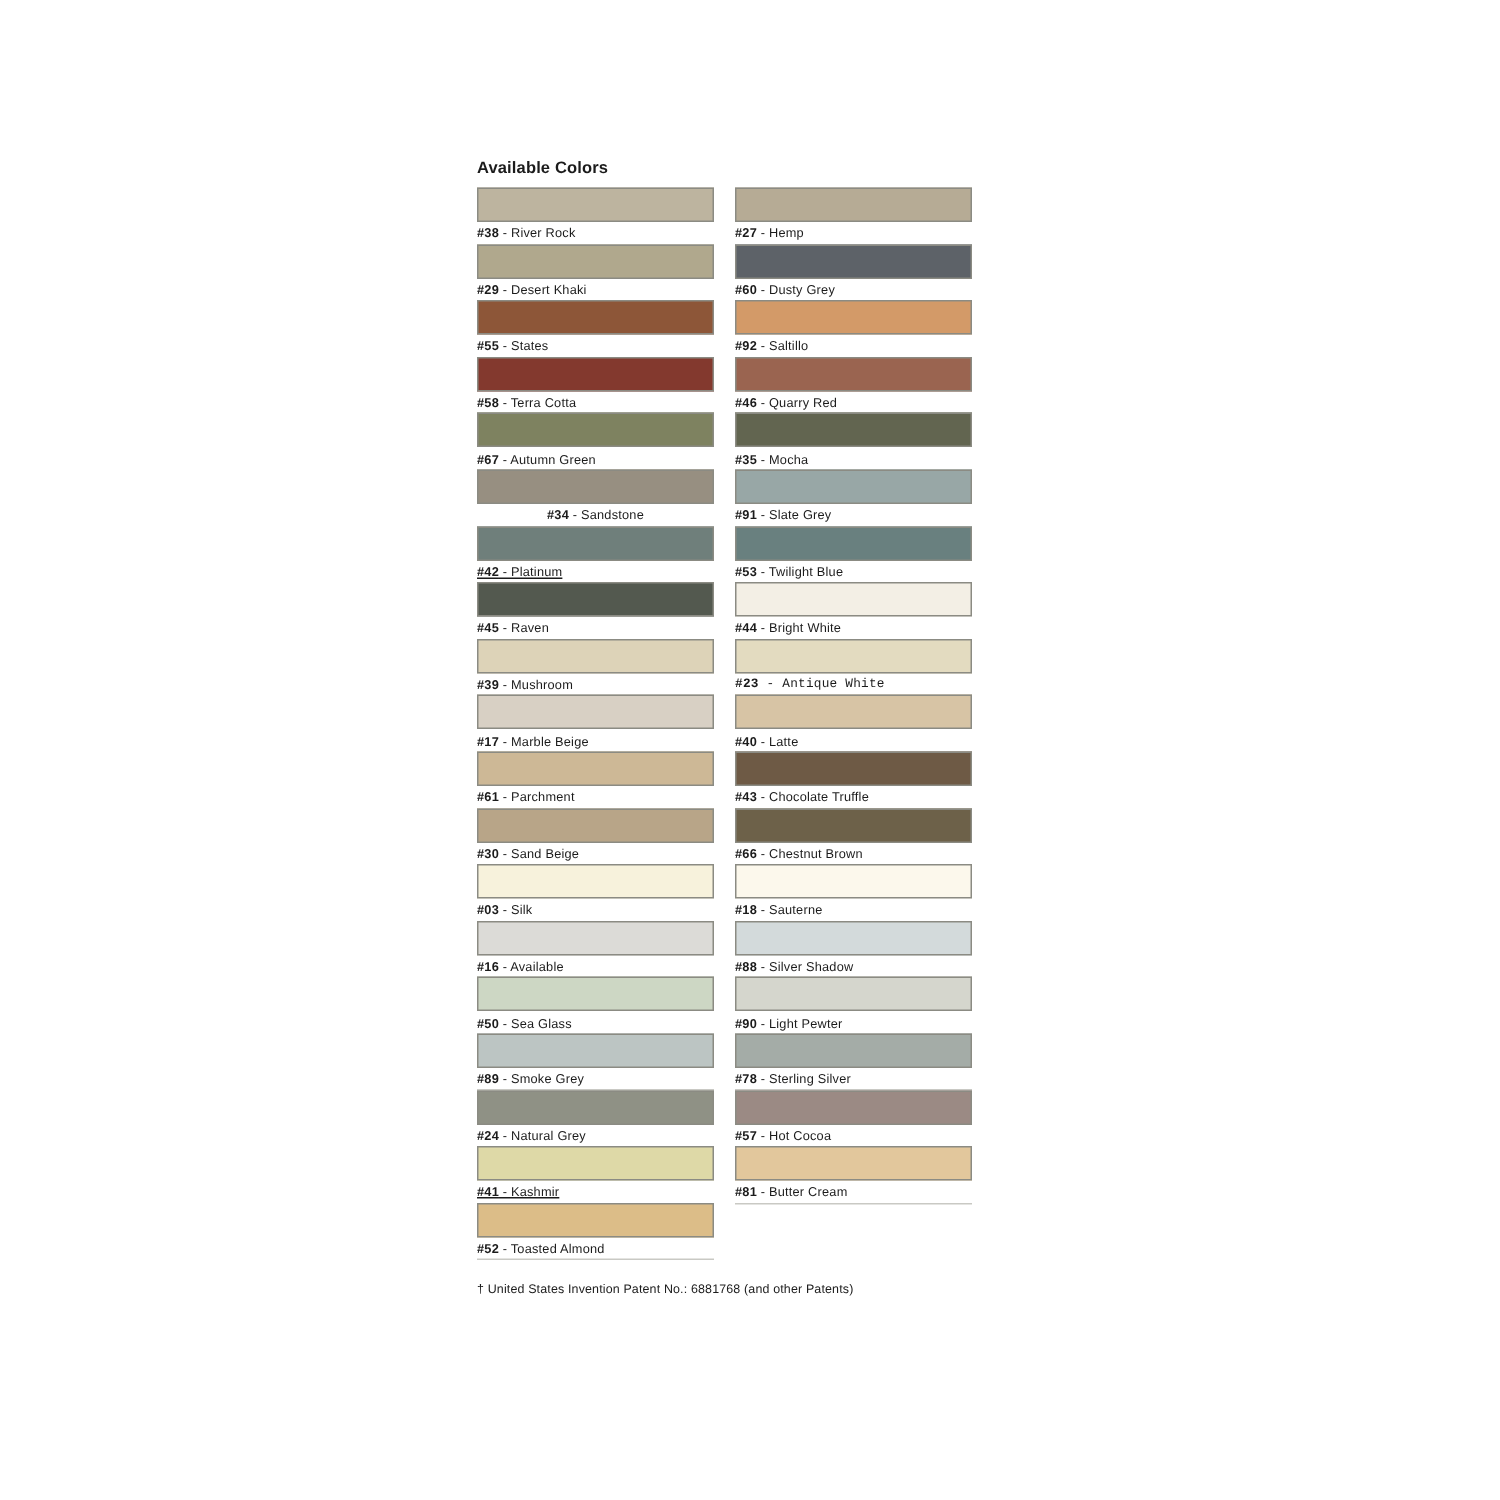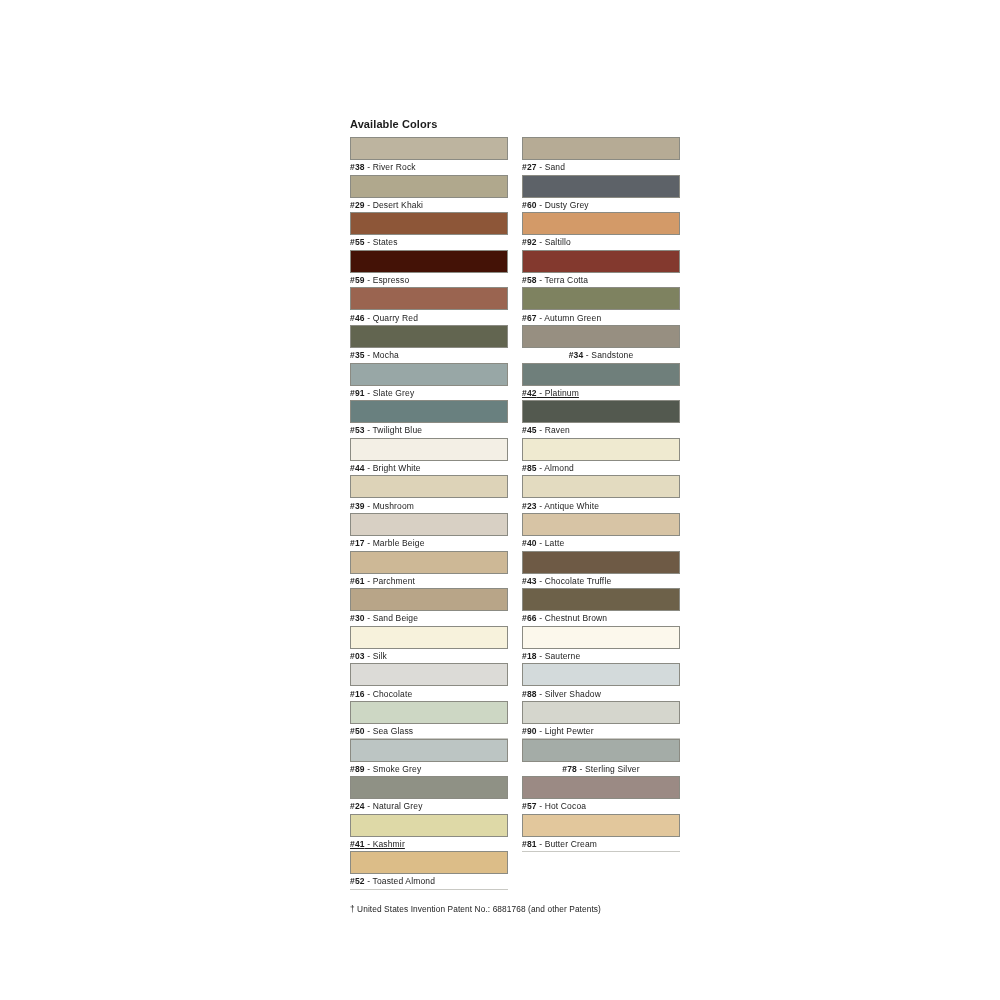--- a/index.html
+++ b/index.html
@@ -12,23 +12,22 @@
     width: 1000px;
     height: 1000px;
     font-family: "Liberation Sans", "DejaVu Sans", sans-serif;
     position: relative;
     overflow: hidden;
   }
 
   #chart-root {
     position: absolute;
     left: 318px;
-    top: 118px;
+    top: 106px;
     width: 330px;
-    margin-left: 32px;
   }
 
   #chart-title {
     font-size: 11px;
     font-weight: bold;
     color: #1b1b1b;
     letter-spacing: 0.1px;
     margin: 0 0 7px 0;
     line-height: 12px;
   }
@@ -83,43 +82,39 @@
 
   <h1 id="chart-title">Available Colors</h1>
 
   <div id="swatch-grid">
       <div class="swatch-cell">
         <div class="swatch-chip" title="#38 - River Rock" style="background: rgb(189, 180, 159); border-color: rgb(139, 139, 131);"></div>
         <div class="swatch-label" style="border-bottom-color: rgb(201, 201, 196);"><span class="code">#38</span><span> - River Rock</span></div>
       </div>
       <div class="swatch-cell">
         <div class="swatch-chip" title="#27 - Hemp" style="background: rgb(182, 171, 149); border-color: rgb(139, 139, 131);"></div>
-        <div class="swatch-label" style="border-bottom-color: rgb(201, 201, 196);"><span class="code">#27</span><span> - Sand</span></div>
+        <div class="swatch-label" style="border-bottom-color: rgb(201, 201, 196);"><span class="code">#27</span><span> - Hemp</span></div>
       </div>
       <div class="swatch-cell">
         <div class="swatch-chip" title="#56 - Desert Khaki" style="background: rgb(176, 168, 141); border-color: rgb(139, 139, 131);"></div>
         <div class="swatch-label" style="border-bottom-color: rgb(201, 201, 196);"><span class="code">#29</span><span> - Desert Khaki</span></div>
       </div>
       <div class="swatch-cell">
         <div class="swatch-chip" title="#60 - Dusty Grey" style="background: rgb(93, 98, 104); border-color: rgb(139, 139, 131);"></div>
         <div class="swatch-label" style="border-bottom-color: rgb(201, 201, 196);"><span class="code">#60</span><span> - Dusty Grey</span></div>
       </div>
       <div class="swatch-cell">
         <div class="swatch-chip" title="#55 - Tawny" style="background: rgb(141, 86, 56); border-color: rgb(139, 139, 131);"></div>
         <div class="swatch-label" style="border-bottom-color: rgb(201, 201, 196);"><span class="code">#55</span><span> - States</span></div>
       </div>
       <div class="swatch-cell">
         <div class="swatch-chip" title="#92 - Saltillo" style="background: rgb(211, 154, 104); border-color: rgb(139, 139, 131);"></div>
         <div class="swatch-label" style="border-bottom-color: rgb(201, 201, 196);"><span class="code">#92</span><span> - Saltillo</span></div>
       </div>
       <div class="swatch-cell">
-        <div class="swatch-chip" title="#59 - Espresso" style="background: rgb(68, 18, 6); border-color: rgb(139, 139, 131);"></div>
-        <div class="swatch-label" style="border-bottom-color: rgb(201, 201, 196);"><span class="code">#59</span><span> - Espresso</span></div>
-      </div>
-      <div class="swatch-cell">
         <div class="swatch-chip" title="#58 - Terra Cotta" style="background: rgb(131, 57, 46); border-color: rgb(139, 139, 131);"></div>
         <div class="swatch-label" style="border-bottom-color: rgb(201, 201, 196);"><span class="code">#58</span><span> - Terra Cotta</span></div>
       </div>
       <div class="swatch-cell">
         <div class="swatch-chip" title="#46 - Quarry Red" style="background: rgb(154, 100, 80); border-color: rgb(139, 139, 131);"></div>
         <div class="swatch-label" style="border-bottom-color: rgb(201, 201, 196);"><span class="code">#46</span><span> - Quarry Red</span></div>
       </div>
       <div class="swatch-cell">
         <div class="swatch-chip" title="#67 - Autumn Green" style="background: rgb(126, 130, 96); border-color: rgb(139, 139, 131);"></div>
         <div class="swatch-label" style="border-bottom-color: rgb(201, 201, 196);"><span class="code">#67</span><span> - Autumn Green</span></div>
@@ -146,30 +141,26 @@
       </div>
       <div class="swatch-cell">
         <div class="swatch-chip" title="#45 - Raven" style="background: rgb(83, 89, 79); border-color: rgb(139, 139, 131);"></div>
         <div class="swatch-label" style="border-bottom-color: rgb(201, 201, 196);"><span class="code">#45</span><span> - Raven</span></div>
       </div>
       <div class="swatch-cell">
         <div class="swatch-chip" title="#44 - Bright White" style="background: rgb(243, 239, 229); border-color: rgb(139, 139, 131);"></div>
         <div class="swatch-label" style="border-bottom-color: rgb(201, 201, 196);"><span class="code">#44</span><span> - Bright White</span></div>
       </div>
       <div class="swatch-cell">
-        <div class="swatch-chip" title="#85 - Almond" style="background: rgb(239, 234, 208); border-color: rgb(139, 139, 131);"></div>
-        <div class="swatch-label" style="border-bottom-color: rgb(201, 201, 196);"><span class="code">#85</span><span> - Almond</span></div>
-      </div>
-      <div class="swatch-cell">
         <div class="swatch-chip" title="#39 - Mushroom" style="background: rgb(221, 211, 184); border-color: rgb(139, 139, 131);"></div>
         <div class="swatch-label" style="border-bottom-color: rgb(201, 201, 196);"><span class="code">#39</span><span> - Mushroom</span></div>
       </div>
       <div class="swatch-cell">
         <div class="swatch-chip" title="#23 - Antique White" style="background: rgb(227, 219, 192); border-color: rgb(139, 139, 131);"></div>
-        <div class="swatch-label" style="border-bottom-color: rgb(201, 201, 196);"><span class="code">#23</span><span> - Antique White</span></div>
+        <div class="swatch-label" style="border-bottom-color: rgb(201, 201, 196); font-family: Liberation Mono, monospace;"><span class="code">#23</span><span> - Antique White</span></div>
       </div>
       <div class="swatch-cell">
         <div class="swatch-chip" title="#17 - Marble Beige" style="background: rgb(216, 208, 196); border-color: rgb(139, 139, 131);"></div>
         <div class="swatch-label" style="border-bottom-color: rgb(201, 201, 196);"><span class="code">#17</span><span> - Marble Beige</span></div>
       </div>
       <div class="swatch-cell">
         <div class="swatch-chip" title="#40 - Latte" style="background: rgb(215, 196, 165); border-color: rgb(139, 139, 131);"></div>
         <div class="swatch-label" style="border-bottom-color: rgb(201, 201, 196);"><span class="code">#40</span><span> - Latte</span></div>
       </div>
       <div class="swatch-cell">
@@ -191,41 +182,41 @@
       <div class="swatch-cell">
         <div class="swatch-chip" title="#03 - Silk" style="background: rgb(247, 242, 220); border-color: rgb(139, 139, 131);"></div>
         <div class="swatch-label" style="border-bottom-color: rgb(201, 201, 196);"><span class="code">#03</span><span> - Silk</span></div>
       </div>
       <div class="swatch-cell">
         <div class="swatch-chip" title="#18 - Sauterne" style="background: rgb(252, 248, 236); border-color: rgb(139, 139, 131);"></div>
         <div class="swatch-label" style="border-bottom-color: rgb(201, 201, 196);"><span class="code">#18</span><span> - Sauterne</span></div>
       </div>
       <div class="swatch-cell">
         <div class="swatch-chip" title="#16 - Siltstone" style="background: rgb(220, 219, 215); border-color: rgb(139, 139, 131);"></div>
-        <div class="swatch-label" style="border-bottom-color: rgb(201, 201, 196);"><span class="code">#16</span><span> - Chocolate</span></div>
+        <div class="swatch-label" style="border-bottom-color: rgb(201, 201, 196);"><span class="code">#16</span><span> - Available</span></div>
       </div>
       <div class="swatch-cell">
         <div class="swatch-chip" title="#88 - Silver Shadow" style="background: rgb(211, 218, 219); border-color: rgb(139, 139, 131);"></div>
         <div class="swatch-label" style="border-bottom-color: rgb(201, 201, 196);"><span class="code">#88</span><span> - Silver Shadow</span></div>
       </div>
       <div class="swatch-cell">
         <div class="swatch-chip" title="#50 - Sea Glass" style="background: rgb(205, 215, 196); border-color: rgb(139, 139, 131);"></div>
         <div class="swatch-label" style="border-bottom-color: rgb(201, 201, 196);"><span class="code">#50</span><span> - Sea Glass</span></div>
       </div>
       <div class="swatch-cell">
         <div class="swatch-chip" title="#90 - Light Pewter" style="background: rgb(213, 214, 205); border-color: rgb(139, 139, 131);"></div>
         <div class="swatch-label" style="border-bottom-color: rgb(201, 201, 196);"><span class="code">#90</span><span> - Light Pewter</span></div>
       </div>
       <div class="swatch-cell">
         <div class="swatch-chip" title="#89 - Smoke Grey" style="background: rgb(188, 197, 195); border-color: rgb(139, 139, 131);"></div>
         <div class="swatch-label" style="border-bottom-color: rgb(201, 201, 196);"><span class="code">#89</span><span> - Smoke Grey</span></div>
       </div>
       <div class="swatch-cell">
         <div class="swatch-chip" title="#78 - Sterling Silver" style="background: rgb(164, 172, 167); border-color: rgb(139, 139, 131);"></div>
-        <div class="swatch-label" style="border-bottom-color: rgb(201, 201, 196); text-align: center;"><span class="code">#78</span><span> - Sterling Silver</span></div>
+        <div class="swatch-label" style="border-bottom-color: rgb(201, 201, 196);"><span class="code">#78</span><span> - Sterling Silver</span></div>
       </div>
       <div class="swatch-cell">
         <div class="swatch-chip" title="#24 - Natural Grey" style="background: rgb(143, 145, 133); border-color: rgb(139, 139, 131);"></div>
         <div class="swatch-label" style="border-bottom-color: rgb(201, 201, 196);"><span class="code">#24</span><span> - Natural Grey</span></div>
       </div>
       <div class="swatch-cell">
         <div class="swatch-chip" title="#57 - Hot Cocoa" style="background: rgb(155, 138, 132); border-color: rgb(139, 139, 131);"></div>
         <div class="swatch-label" style="border-bottom-color: rgb(201, 201, 196);"><span class="code">#57</span><span> - Hot Cocoa</span></div>
       </div>
       <div class="swatch-cell">

